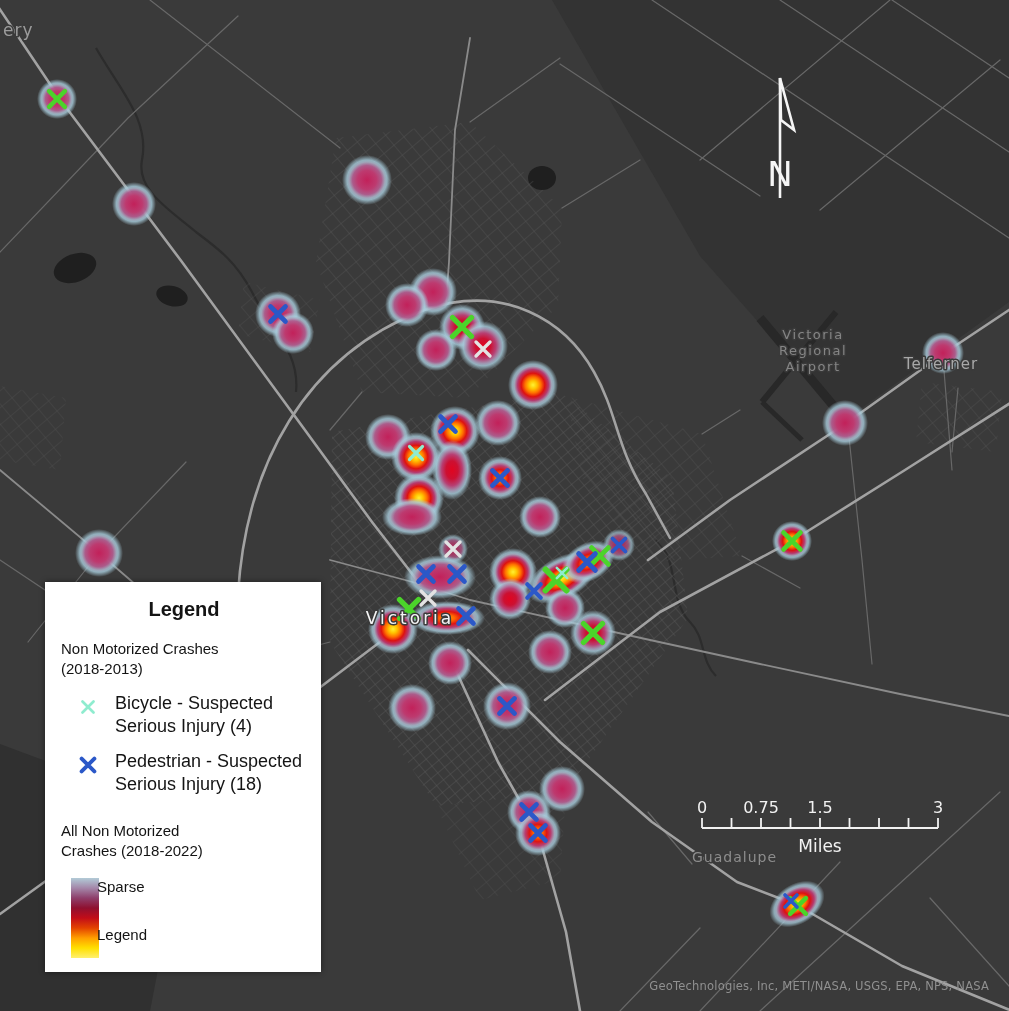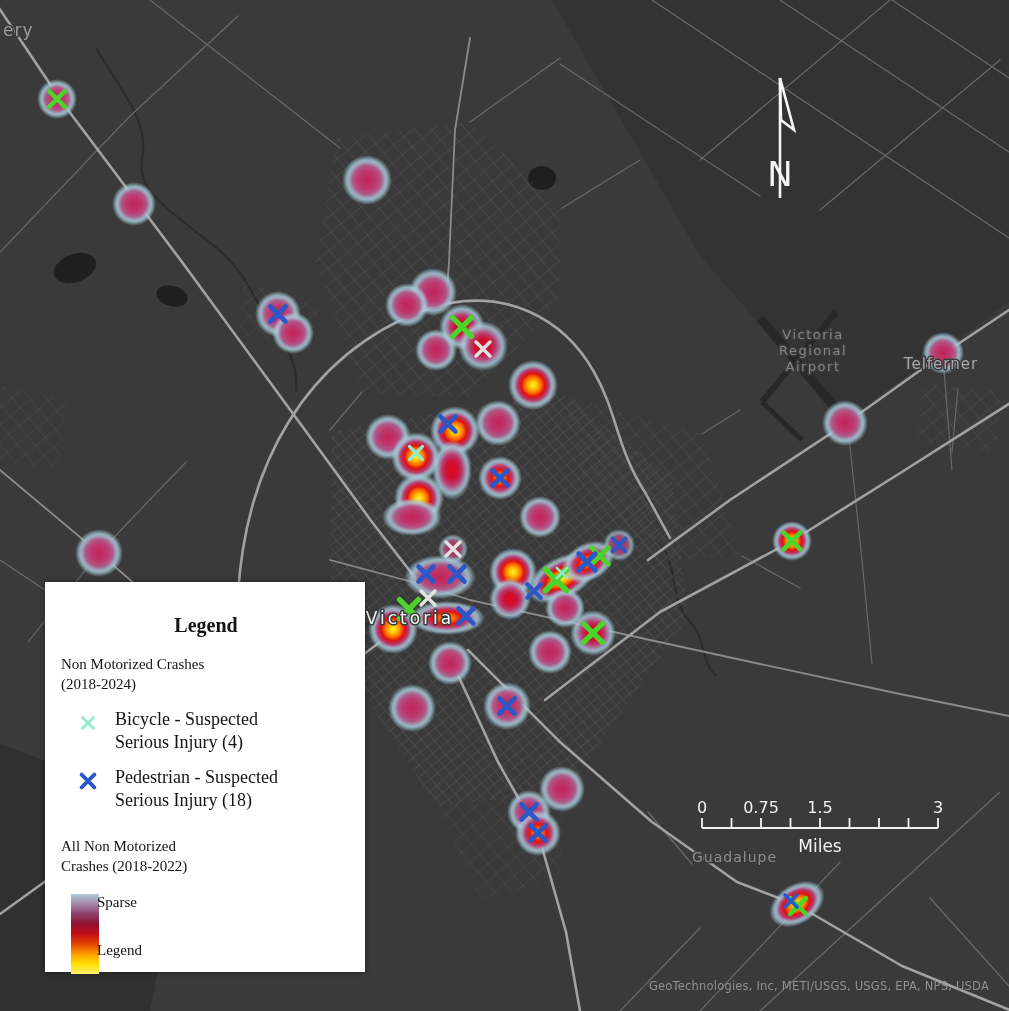--- a/index.html
+++ b/index.html
@@ -7,24 +7,24 @@
     position:relative;width:1009px;height:1011px;overflow:hidden;
     background:#3a3a3a;font-family:"Liberation Sans",sans-serif;
   }
   #map{position:absolute;left:0;top:0;}
   .place-label{
     font-family:"DejaVu Sans",sans-serif;
     paint-order:stroke;stroke:#3a3a3a;stroke-width:3px;stroke-linejoin:round;
   }
   
   .legend{
-    position:absolute;left:45px;top:582px;width:320px;height:390px;
+    position:absolute;left:45px;top:582px;width:276px;height:390px;
     background:#ffffff;color:#141414;box-sizing:border-box;
-    padding:32px 14px 12px 16px;box-shadow:0 0 6px rgba(0,0,0,.45);
-    font-family:Liberation Serif, serif;
+    padding:16px 14px 12px 16px;box-shadow:0 0 6px rgba(0,0,0,.45);
+    font-family:Liberation Sans, sans-serif;
   }
   .legend-title{font-size:20px;font-weight:bold;text-align:center;margin-bottom:18px;}
   .legend-section{font-size:15px;line-height:1.3;white-space:pre-line;margin-bottom:14px;}
   .legend-section.sec2{margin-top:26px;margin-bottom:16px;}
   .li-row{display:flex;align-items:flex-start;margin:0 0 13px 12px;}
   .li-marker{width:30px;height:26px;flex:0 0 30px;margin-right:12px;margin-top:2px;}
   .li-label{font-size:18px;line-height:1.25;width:190px;}
   .legend-gradient-row{position:relative;margin-left:10px;margin-top:4px;height:86px;}
   #legend-gradient{position:absolute;left:0;top:2px;width:28px;height:80px;}
   .grad-labels span{position:absolute;left:26px;font-size:15px;}
@@ -266,21 +266,21 @@
         <text x="761" y="813" text-anchor="middle" font-size="16" fill="#f2f2f2" font-family="DejaVu Sans, sans-serif">0.75</text>
         <text x="820" y="813" text-anchor="middle" font-size="16" fill="#f2f2f2" font-family="DejaVu Sans, sans-serif">1.5</text>
         <text x="938" y="813" text-anchor="middle" font-size="16" fill="#f2f2f2" font-family="DejaVu Sans, sans-serif">3</text>
         <text x="820" y="852" text-anchor="middle" font-size="17" fill="#f2f2f2" font-family="DejaVu Sans, sans-serif">Miles</text>
       </g>
   </svg>
 
   <div class="legend">
     <div class="legend-title">Legend</div>
     <div class="legend-section">Non Motorized Crashes
-(2018-2024)</div>
+(2018-2013)</div>
     <div id="legend-items">
         <div class="li-row">
           <svg class="li-marker" viewBox="-13 -13 26 26">
             <path d="M -5.5249999999999995 -5.5249999999999995 L 5.5249999999999995 5.5249999999999995 M 5.5249999999999995 -5.5249999999999995 L -5.5249999999999995 5.5249999999999995" stroke="#8feccf" stroke-width="2.72" stroke-linecap="round" fill="none"></path>
           </svg>
           <div class="li-label">Bicycle - Suspected Serious Injury (4)</div>
         </div>
         <div class="li-row">
           <svg class="li-marker" viewBox="-13 -13 26 26">
             <path d="M -6.375 -6.375 L 6.375 6.375 M 6.375 -6.375 L -6.375 6.375" stroke="#2b58c8" stroke-width="3.9099999999999997" stroke-linecap="round" fill="none"></path>
@@ -293,16 +293,16 @@
     <div class="legend-gradient-row">
       <div id="legend-gradient" style="background: linear-gradient(rgb(178, 203, 215), rgb(164, 135, 169), rgb(142, 63, 107), rgb(143, 16, 48), rgb(194, 13, 24), rgb(227, 67, 0), rgb(255, 158, 0), rgb(255, 223, 0), rgb(255, 240, 110));"></div>
       <div class="grad-labels">
         <span class="grad-sparse">Sparse</span>
         <span class="grad-dense">Legend</span>
       </div>
     </div>
   </div>
 
   <div id="attribution">
-      <span>GeoTechnologies, Inc, METI/USGS, USGS, EPA, NPS, USDA</span>
+      <span>GeoTechnologies, Inc, METI/NASA, USGS, EPA, NPS, NASA</span>
     </div>
 
 </div>
 
 </body></html>

